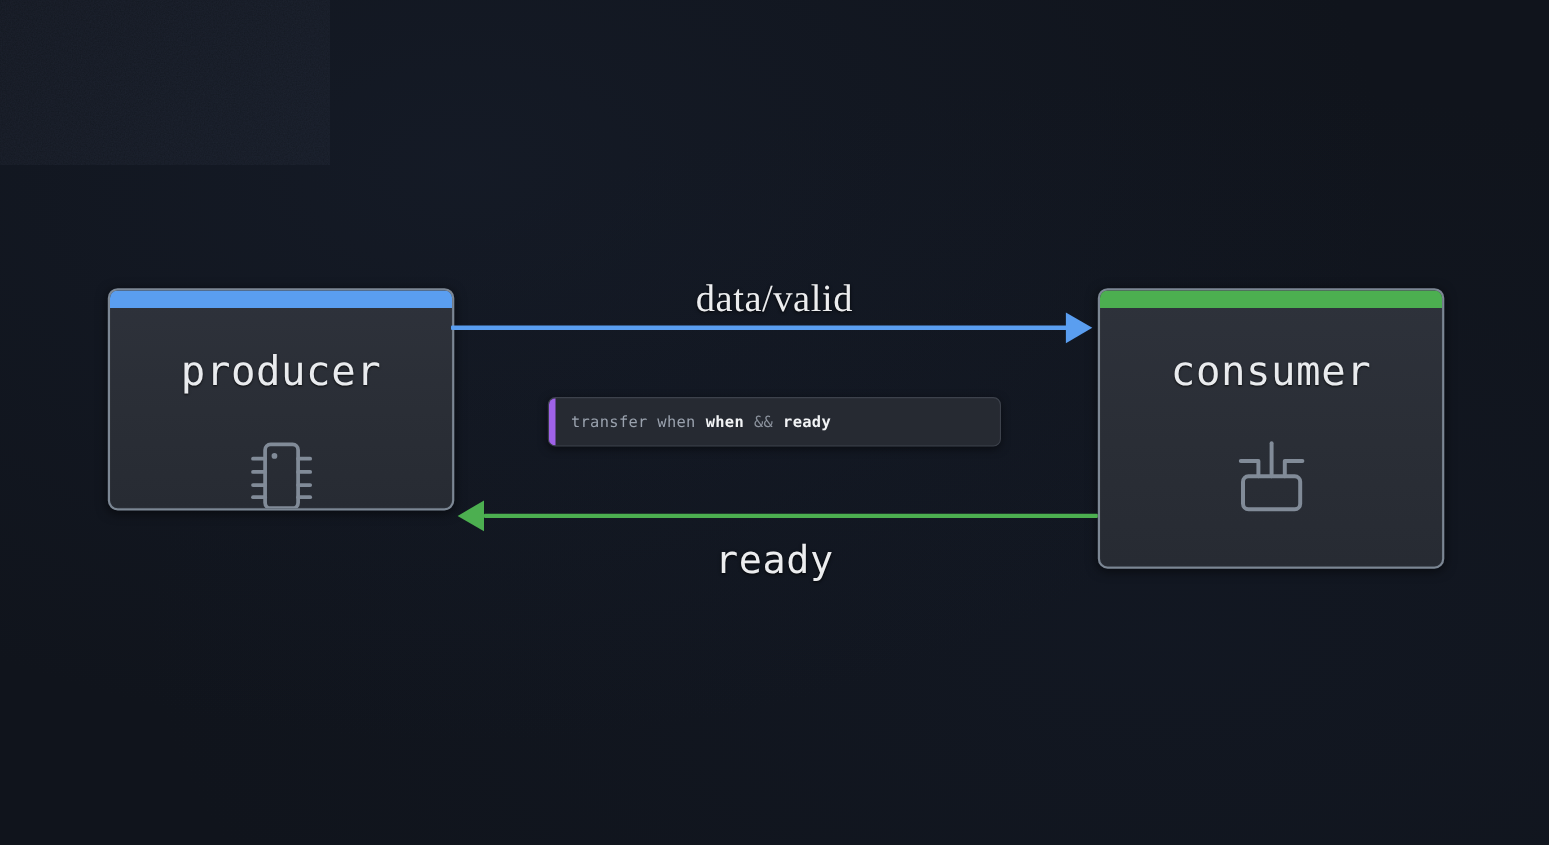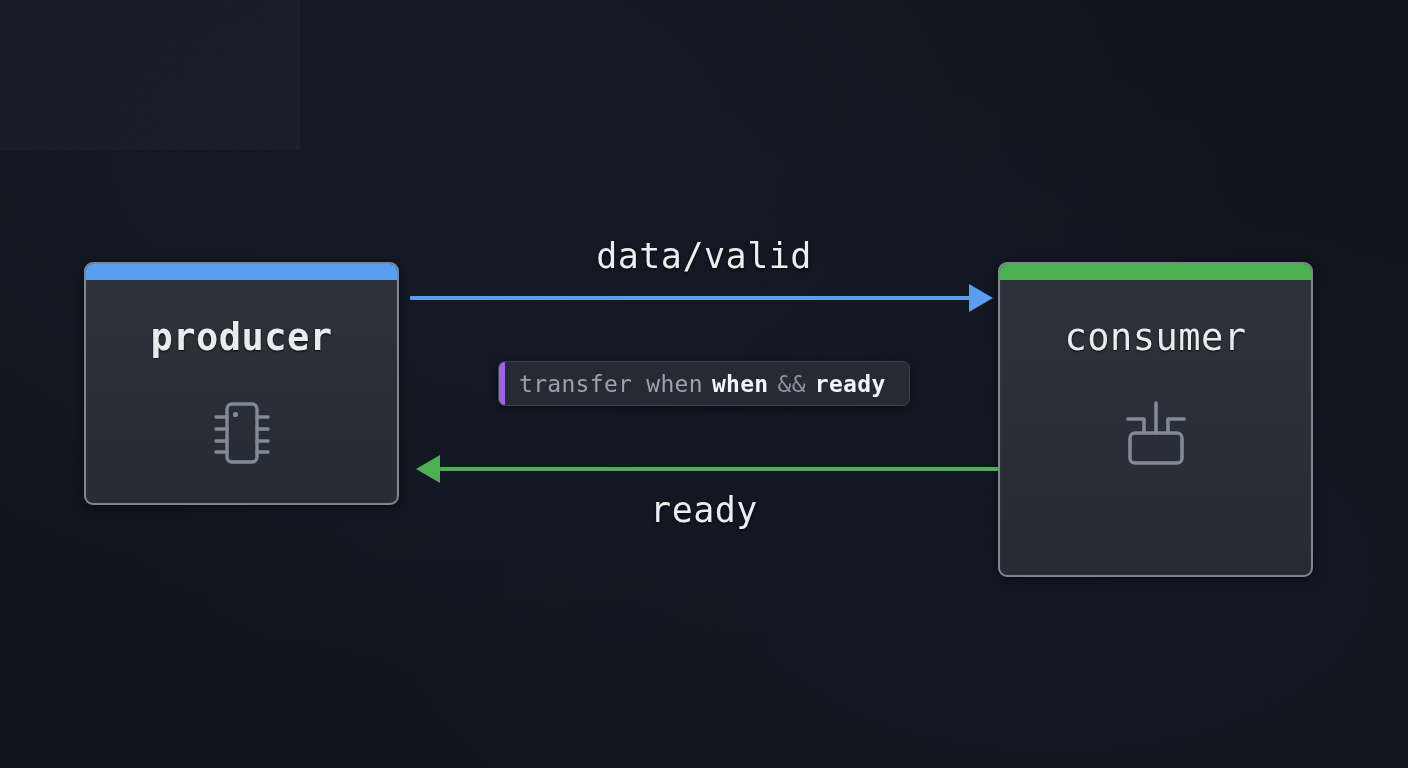--- a/index.html
+++ b/index.html
@@ -111,21 +111,21 @@
   }
   .note-accent {
     width: 6px;
     flex: 0 0 6px;
   }
   .note-text {
     display: flex;
     align-items: center;
     gap: 0;
     padding: 0 16px 0 14px;
-    font-size: 23px;
+    font-size: 14px;
     letter-spacing: 0.3px;
     white-space: nowrap;
   }
   .note-dim   { color: #9aa2ae; }
   .note-bright{ color: #f2f4f6; font-weight: bold; }
   .note-op    { color: #8b929d; }
   .sp { display: inline-block; width: 9px; }
 </style>
 </head>
 <body>
@@ -133,53 +133,53 @@
 <div id="stage">
 
   <svg id="noise">
     <filter id="grain">
       <feTurbulence type="fractalNoise" baseFrequency="0.85" numOctaves="3" stitchTiles="stitch"></feTurbulence>
       <feColorMatrix type="matrix" values="0 0 0 0 0.06  0 0 0 0 0.07  0 0 0 0 0.10  0 0 0 0.30 0"></feColorMatrix>
     </filter>
     <rect width="100%" height="100%" filter="url(#grain)"></rect>
   </svg>
 
-  <div class="node" style="left:84px; top:262px; width:315px; height:243px;font-weight:bold;">
+  <div class="node" style="left:98px; top:262px; width:315px; height:202px;">
     <div class="node-accent" style="background:#5a9ef0;"></div>
     <div class="node-title">producer</div>
     <div class="node-icon">
       <svg width="66" height="72" viewBox="0 0 66 72" fill="none" stroke="#818b98" stroke-width="3.4" stroke-linecap="round" stroke-linejoin="round">
         <rect x="18" y="7" width="30" height="58" rx="5"></rect>
         <circle cx="26.5" cy="17.5" r="2.6" fill="#818b98" stroke="none"></circle>
         <path d="M18 20 H7"></path>
           <path d="M18 32 H7"></path>
           <path d="M18 44 H7"></path>
           <path d="M18 55 H7"></path>
         <path d="M48 20 H59"></path>
           <path d="M48 32 H59"></path>
           <path d="M48 44 H59"></path>
           <path d="M48 55 H59"></path>
       </svg>
     </div>
   </div>
 
-  <div class="node" style="left:998px; top:262px; width:315px; height:315px;">
+  <div class="node" style="left:998px; top:262px; width:315px; height:255px;">
     <div class="node-accent" style="background:#4caf50;"></div>
     <div class="node-title">consumer</div>
     <div class="node-icon">
       <svg width="74" height="72" viewBox="0 0 74 72" fill="none" stroke="#818b98" stroke-width="3.6" stroke-linecap="round" stroke-linejoin="round">
         <rect x="11" y="36" width="52" height="30" rx="5"></rect>
         <path d="M37 36 V6"></path>
         <path d="M25 36 V22 H9"></path>
         <path d="M49 36 V22 H65"></path>
       </svg>
     </div>
   </div>
 
-  <div class="edge-label" style="left:410px; top:236px; width:588px;">data/valid</div>
+  <div class="edge-label" style="left:410px; top:252px; width:588px;font-family:Liberation Serif, serif;">data/valid</div>
   <div class="edge-line" style="left:410px; top:296px; width:562px; background:#5a9ef0;"></div>
   <div class="arrow-head right" style="left:969px; top:284px; border-left:24px solid #5a9ef0;"></div>
 
   <div class="edge-line" style="left:440px; top:467px; width:558px; background:#4caf50;"></div>
   <div class="arrow-head left" style="left:416px; top:455px; border-right:24px solid #4caf50;"></div>
   <div class="edge-label" style="left:410px; top:490px; width:588px;">ready</div>
 
   <div class="note" style="left:498px; top:361px; width:412px; height:45px;">
     <div class="note-accent" style="background:#9f62e8;"></div>
     <div class="note-text">

